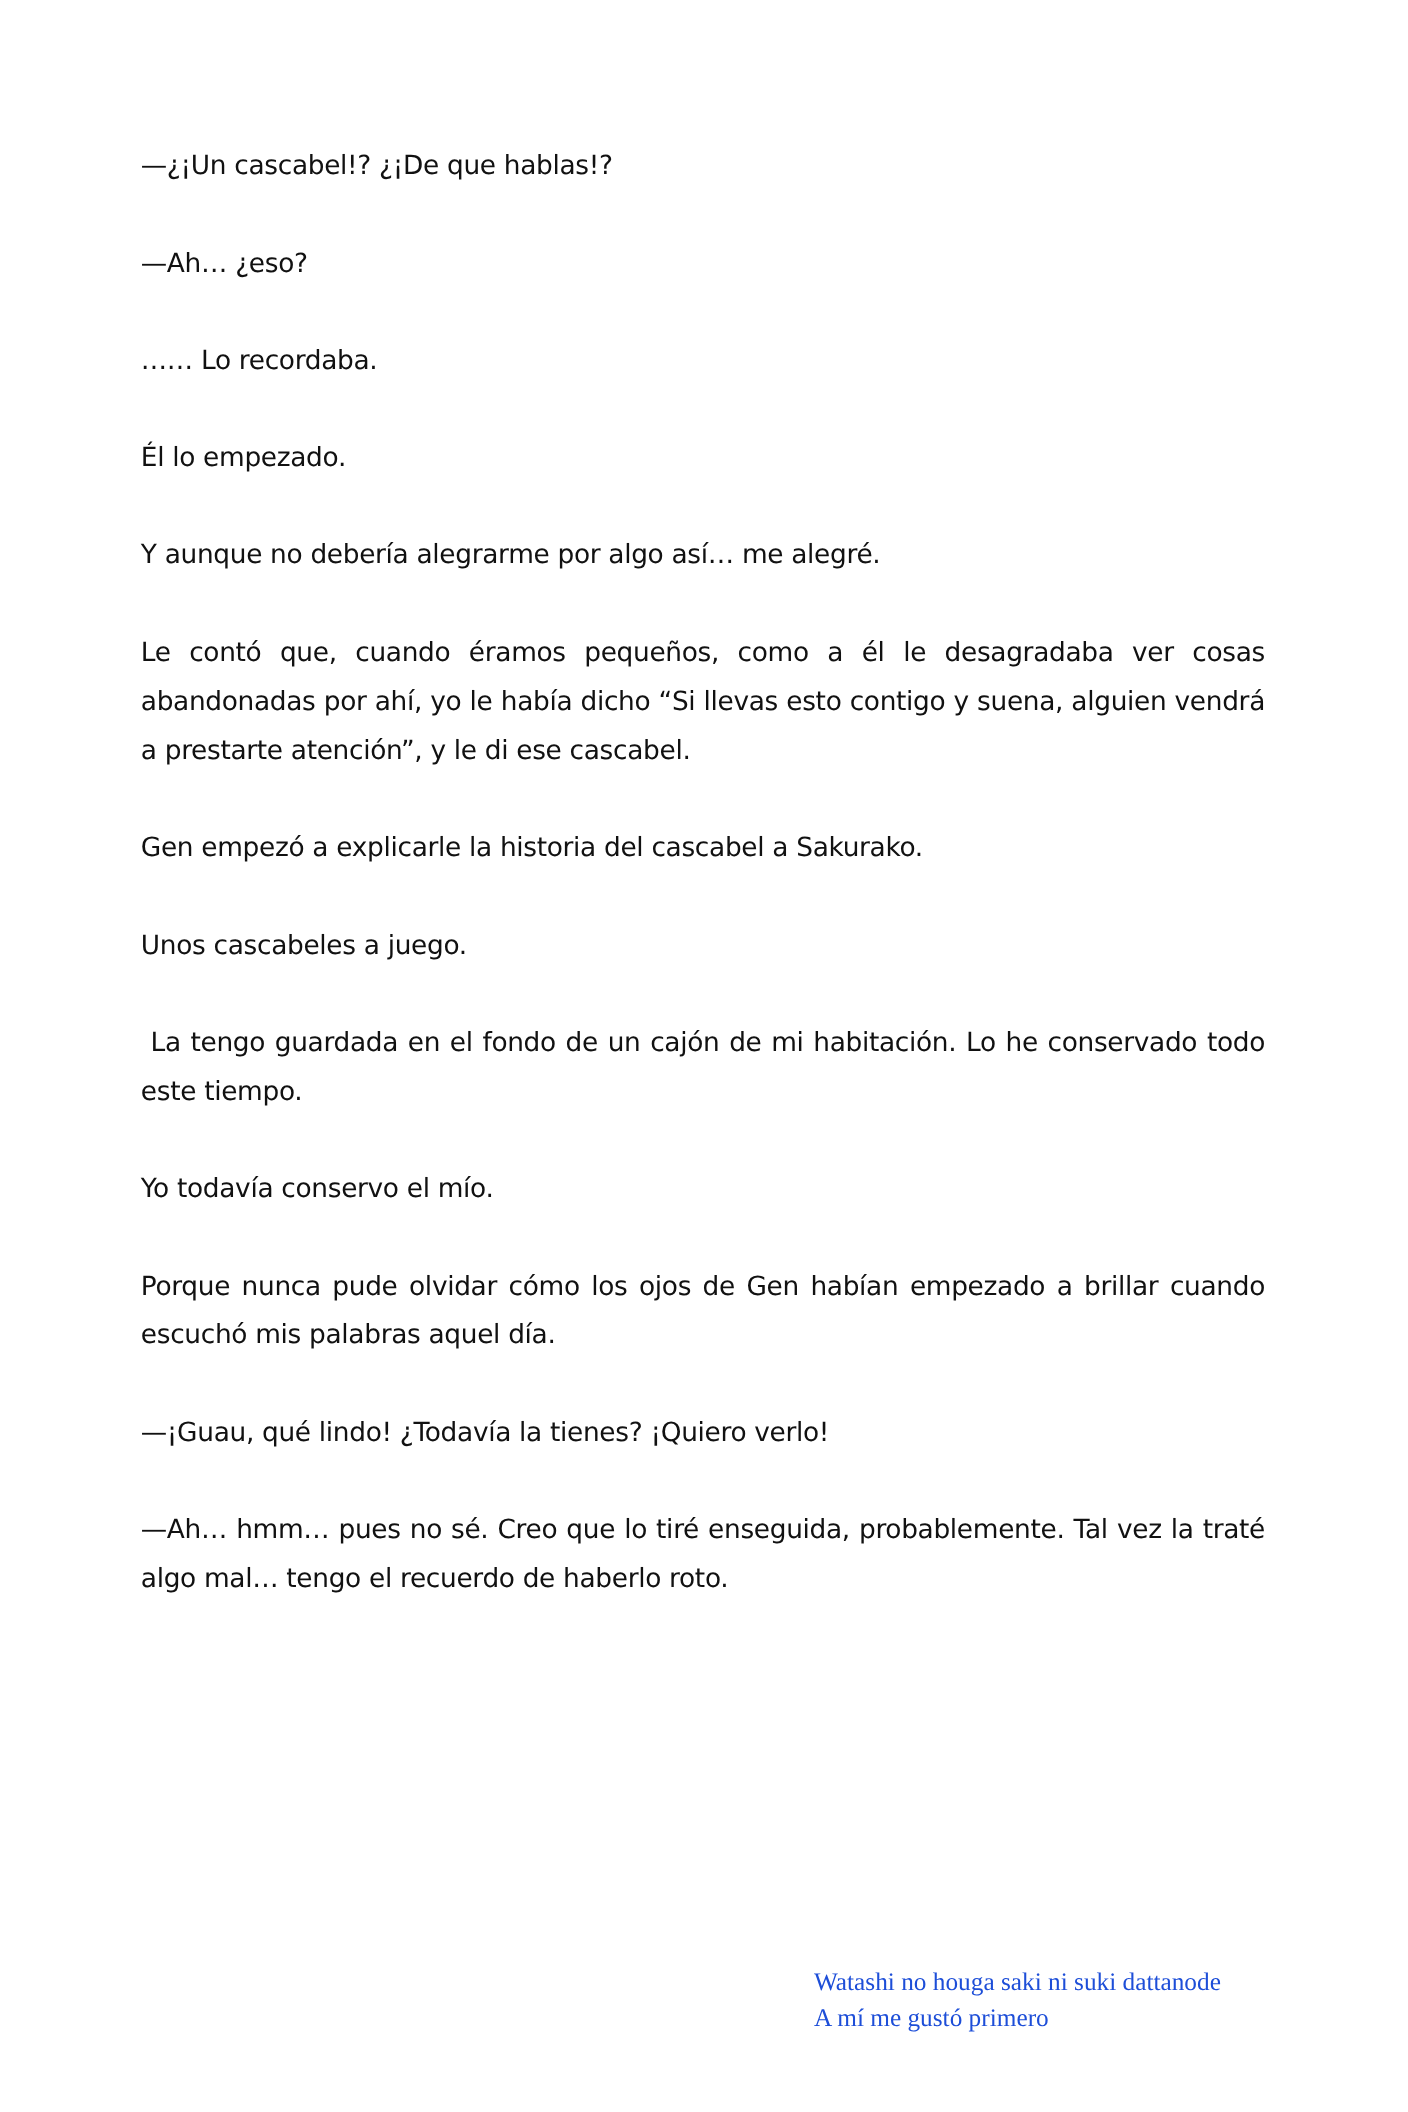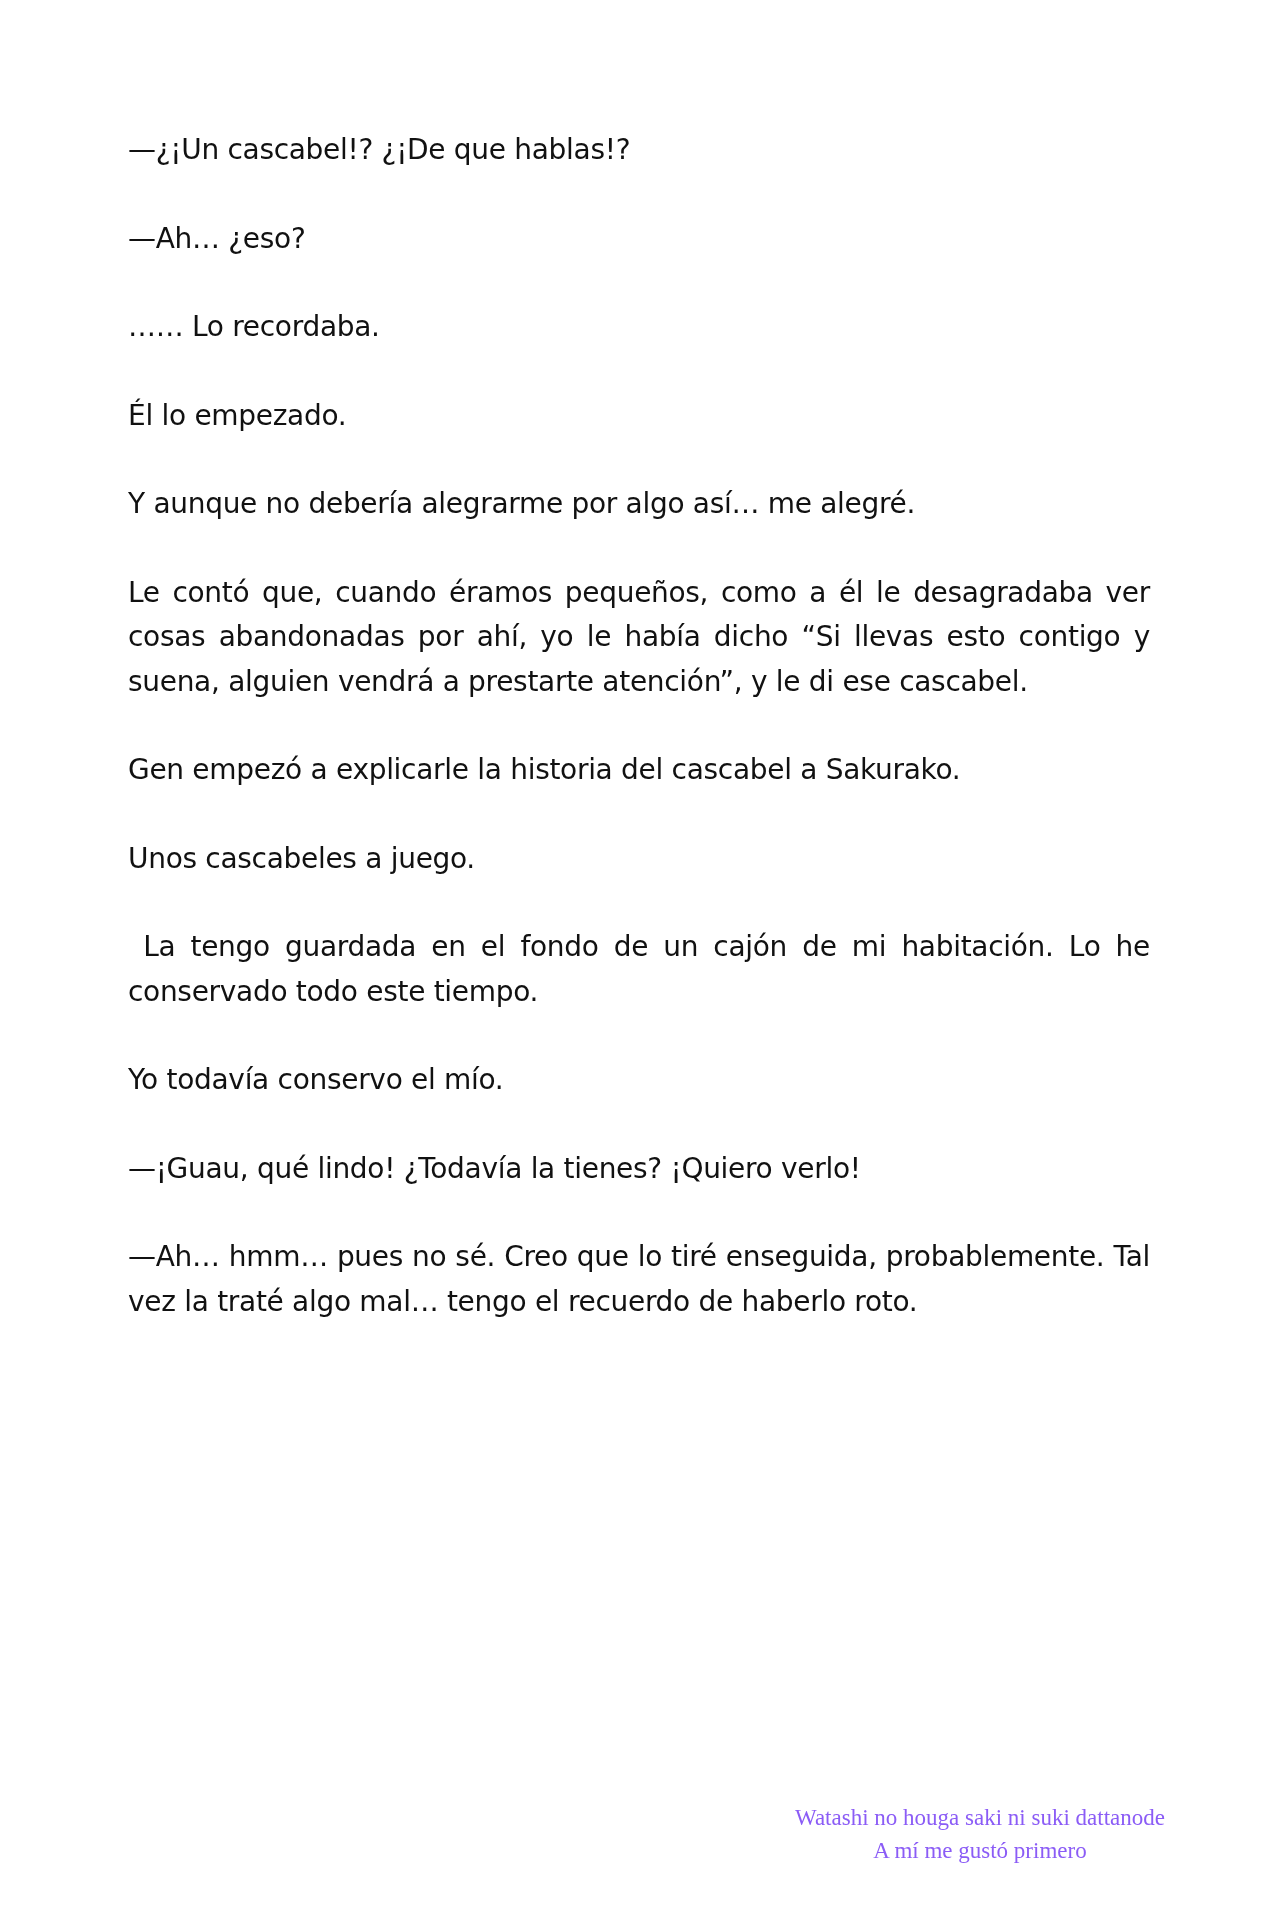--- a/index.html
+++ b/index.html
@@ -1,47 +1,48 @@
 <!DOCTYPE html>
 <html><head>
 <meta charset="utf-8">
 <style>
   html, body { margin:0; padding:0; background:#ffffff; }
   body { width:1280px; height:1920px; position:relative; overflow:hidden; }
   .page { position:absolute; left:128px; top:128px; width:1022px; }
   .para {
     font-family: "DejaVu Sans", sans-serif;
-    font-size: 28px;
+    font-size: 24px;
     line-height: 44.5px;
     color:#111111;
     text-align: justify;
     margin:0 0 44px 0;
     letter-spacing: -0.3px;
     white-space: pre-wrap;
   }
   .footer {
     position:absolute; left:740px; top:1785px; width:480px;
     font-family: "Liberation Serif", serif;
-    font-size: 23px; line-height: 33px; color:#8b5cf6; text-align:center;margin-top:16px;
+    font-size: 23px; line-height: 33px; color:#1d4ed8; 
   }
 </style>
 </head>
 <body>
 
 <div class="page">
   <p class="para">—¿¡Un cascabel!? ¿¡De que hablas!?</p>
   <p class="para">—Ah… ¿eso?</p>
   <p class="para">…… Lo recordaba.</p>
   <p class="para">Él lo empezado.</p>
   <p class="para">Y aunque no debería alegrarme por algo así… me alegré.</p>
   <p class="para">Le contó que, cuando éramos pequeños, como a él le desagradaba ver cosas abandonadas por ahí, yo le había dicho “Si llevas esto contigo y suena, alguien vendrá a prestarte atención”, y le di ese cascabel.</p>
   <p class="para">Gen empezó a explicarle la historia del cascabel a Sakurako.</p>
   <p class="para">Unos cascabeles a juego.</p>
   <p class="para"> La tengo guardada en el fondo de un cajón de mi habitación. Lo he conservado todo este tiempo.</p>
   <p class="para">Yo todavía conservo el mío.</p>
+  <p class="para">Porque nunca pude olvidar cómo los ojos de Gen habían empezado a brillar cuando escuchó mis palabras aquel día.</p>
   <p class="para">—¡Guau, qué lindo! ¿Todavía la tienes? ¡Quiero verlo!</p>
   <p class="para">—Ah… hmm… pues no sé. Creo que lo tiré enseguida, probablemente. Tal vez la traté algo mal… tengo el recuerdo de haberlo roto.</p>
 </div>
 
 <div class="footer">
   <div>Watashi no houga saki ni suki dattanode</div>
   <div>A mí me gustó primero</div>
 </div>
 
 </body></html>

